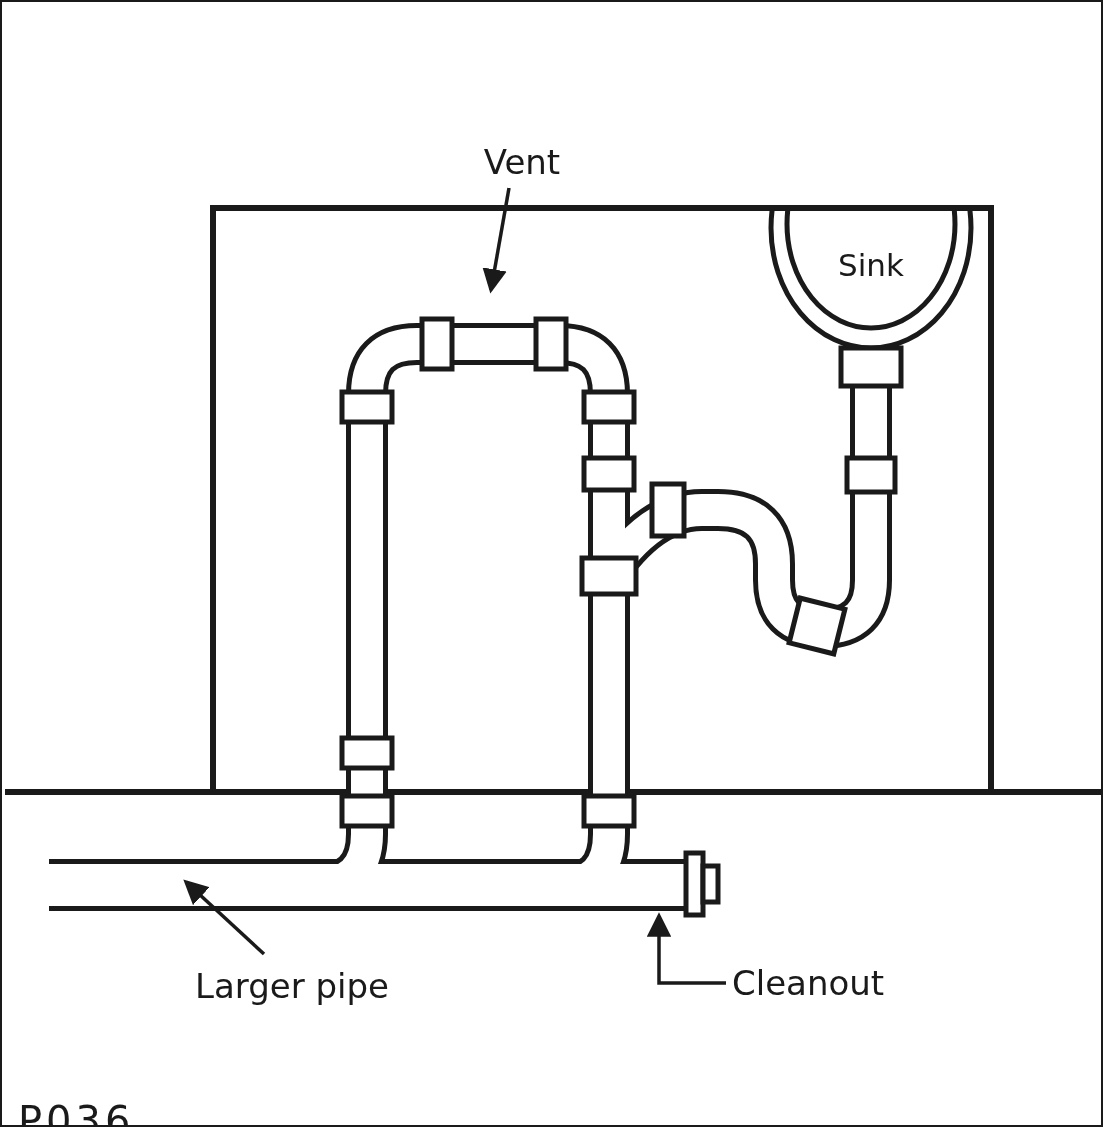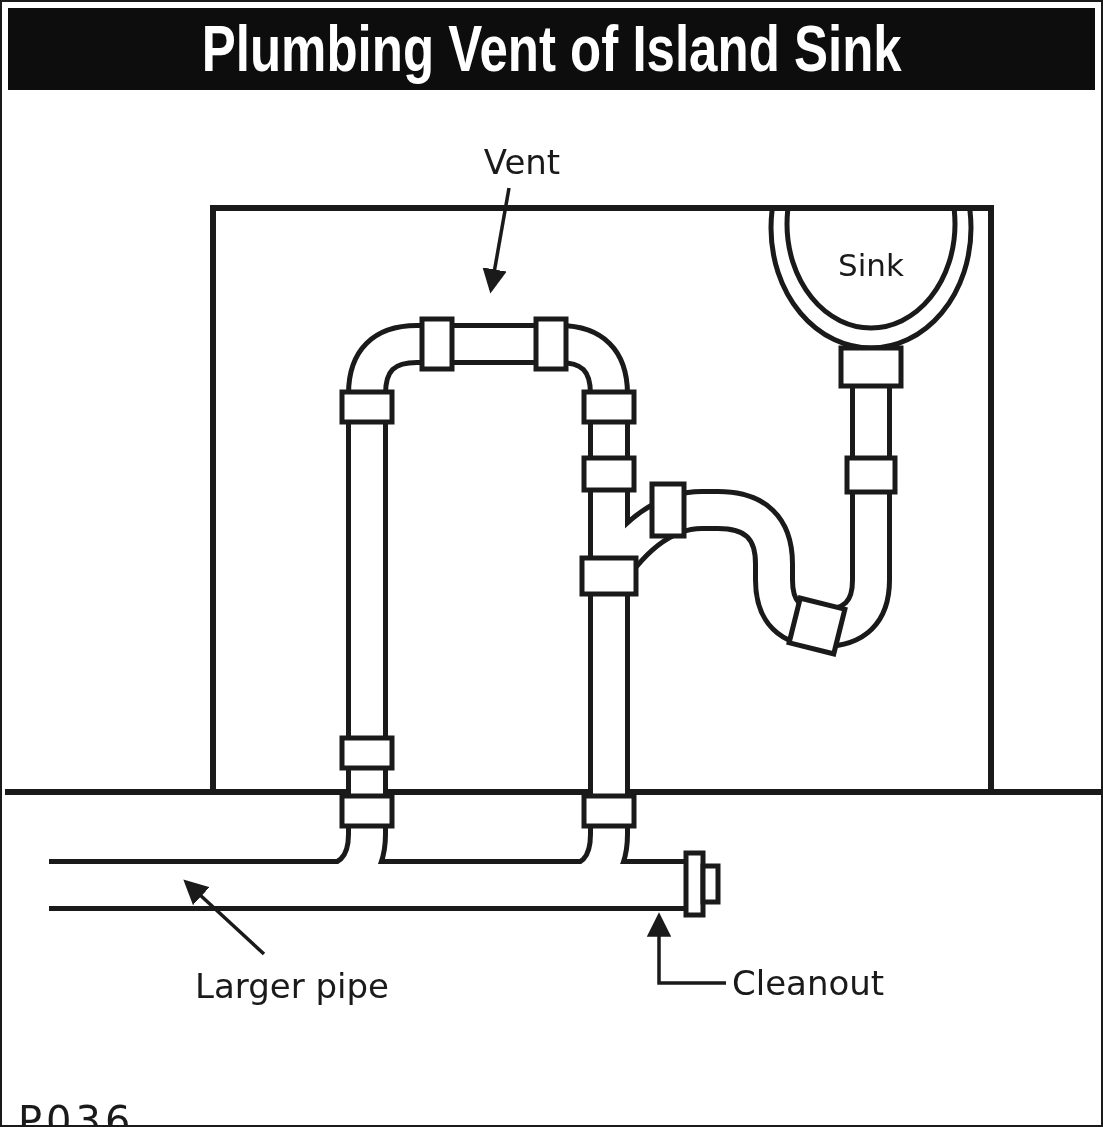--- a/index.html
+++ b/index.html
@@ -52,23 +52,20 @@
   .basin-inner{fill:none;stroke:var(--ink);stroke-width:5;}
   .callout{fill:none;stroke:var(--ink);stroke-width:3.5;}
   .arrow-head-fill{fill:var(--ink);}
   .label{fill:var(--ink);font-family:"DejaVu Sans",sans-serif;}
 </style>
 </head>
 <body>
 
 <div class="stage">
 
-  <div class="titlebar">
-    <h1>Plumbing Vent of Island Sink</h1>
-  </div>
 
 
   <svg class="diagram" width="1103" height="1127" viewBox="0 0 1103 1127">
     <defs>
       <marker id="arrow" viewBox="0 0 10 10" refX="8.5" refY="5" markerWidth="7" markerHeight="7" orient="auto-start-reverse">
         <path d="M0 0 L10 5 L0 10 Z" class="arrow-head-fill"></path>
       </marker>
       <clipPath id="cabinetClip">
           <rect x="214" y="209" width="772" height="578"></rect>
         </clipPath>

